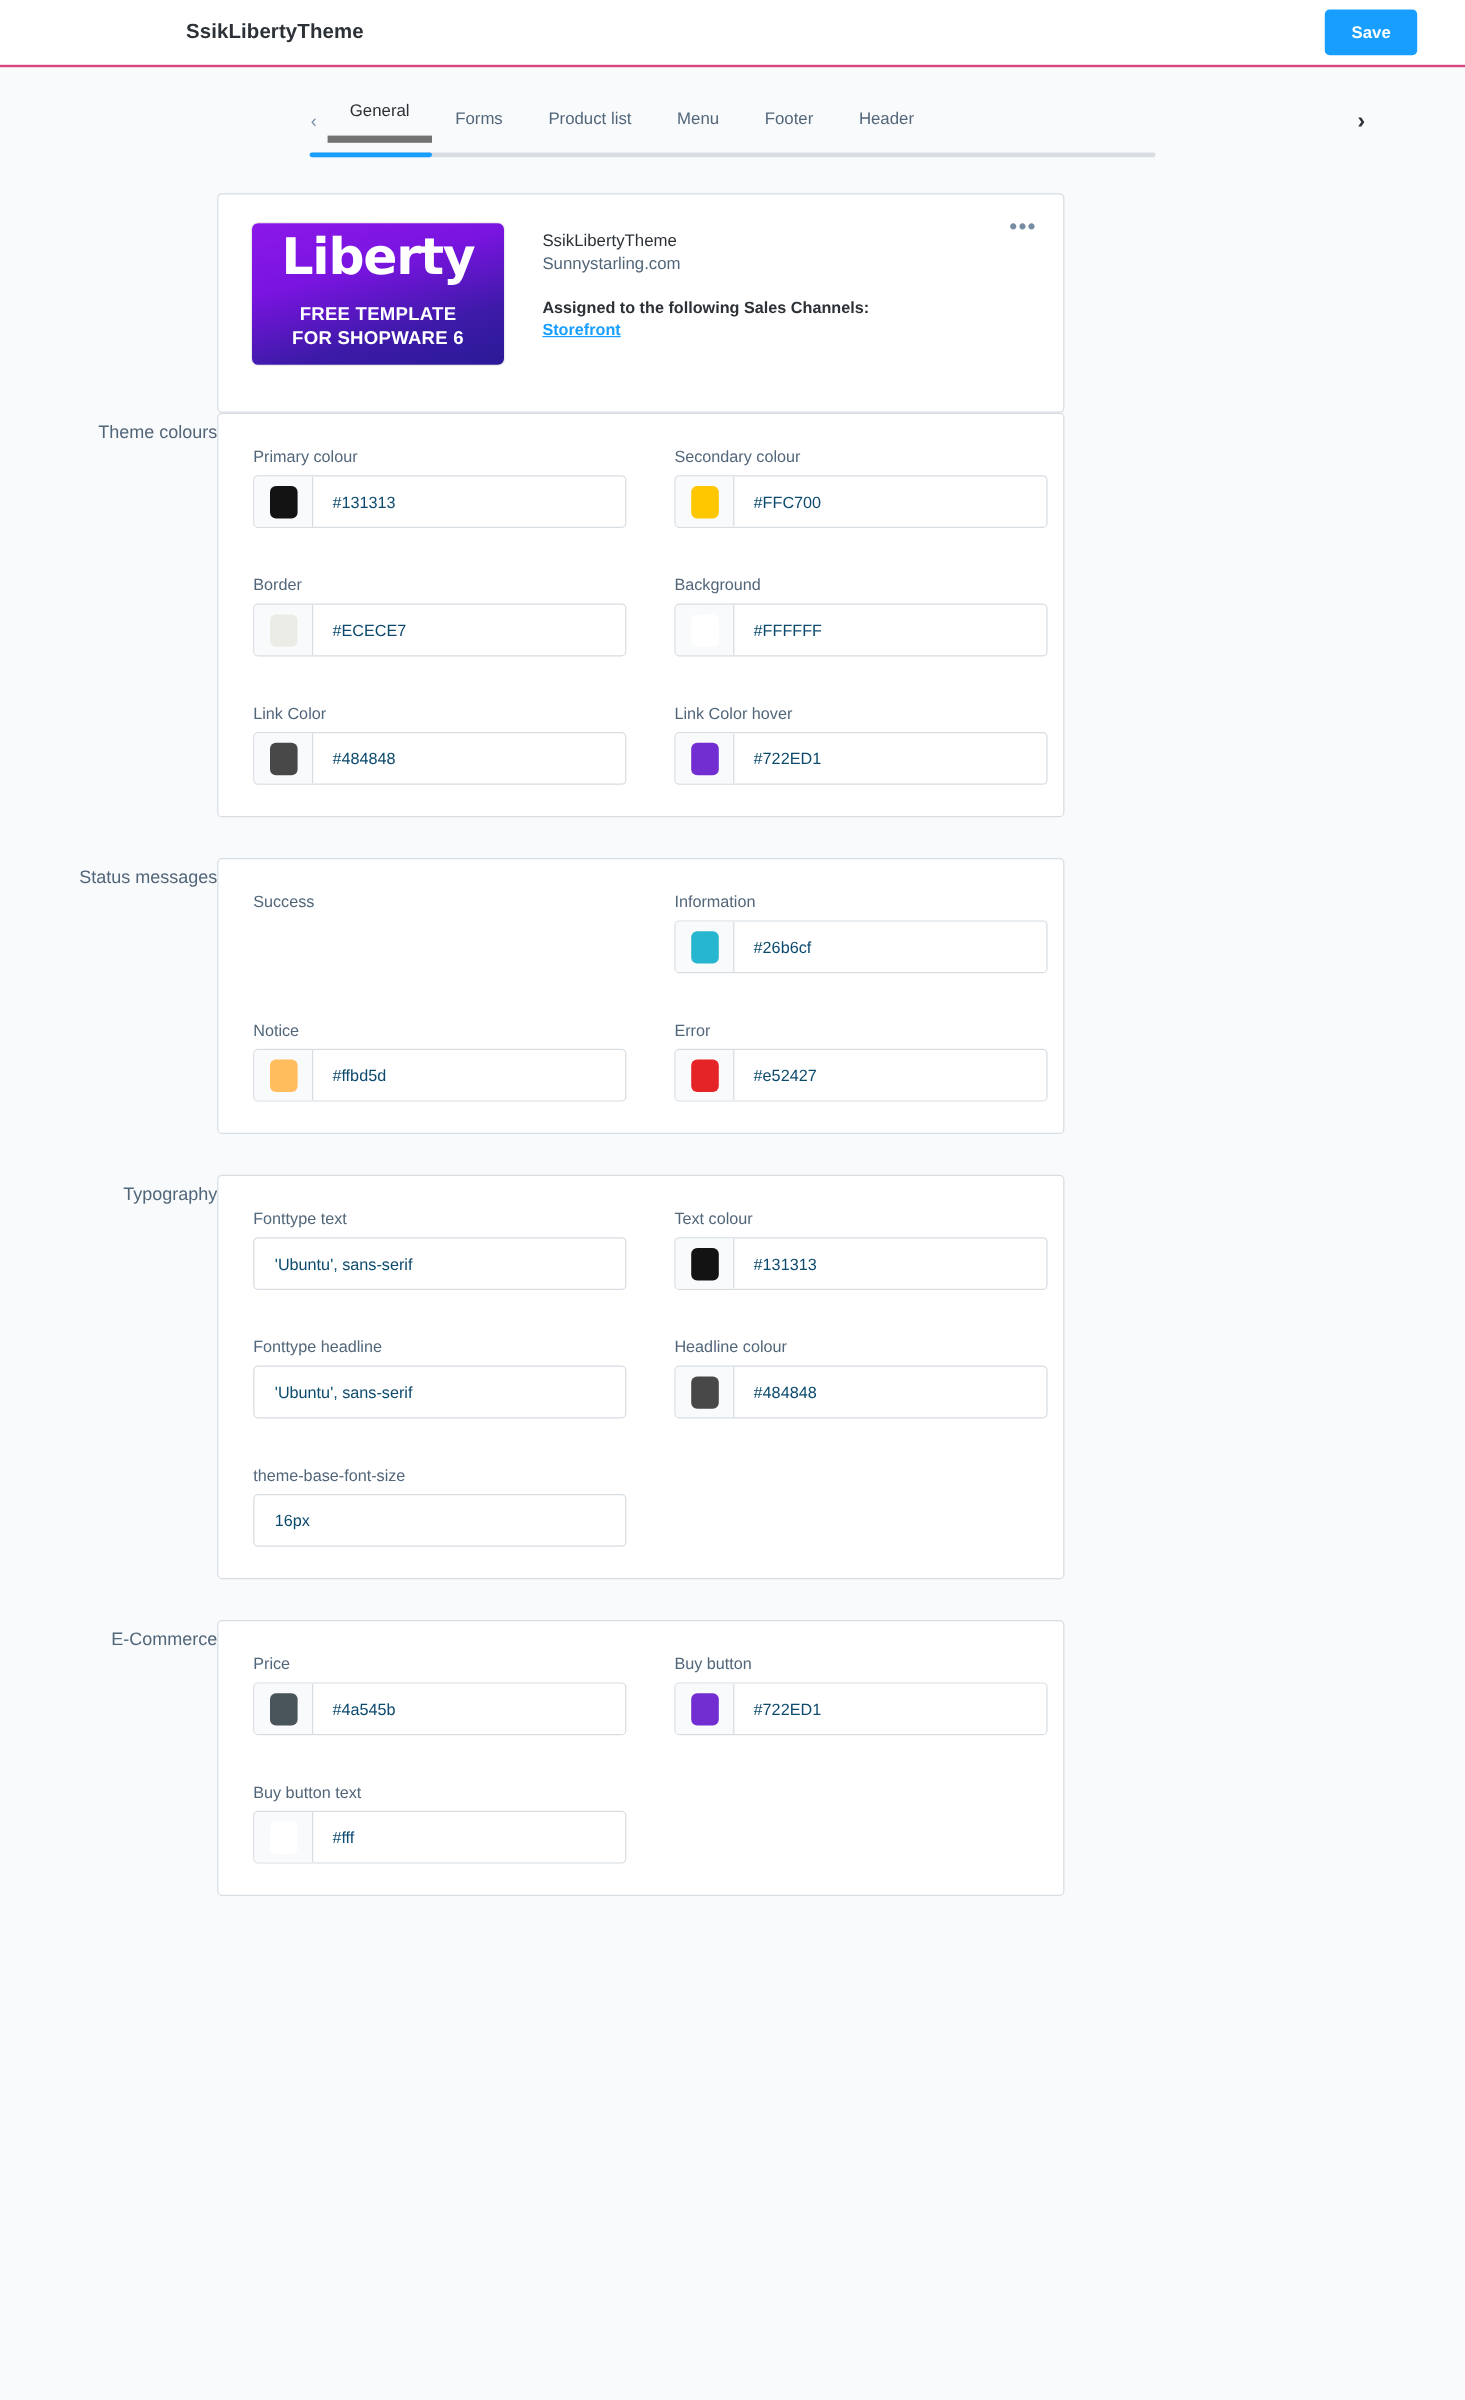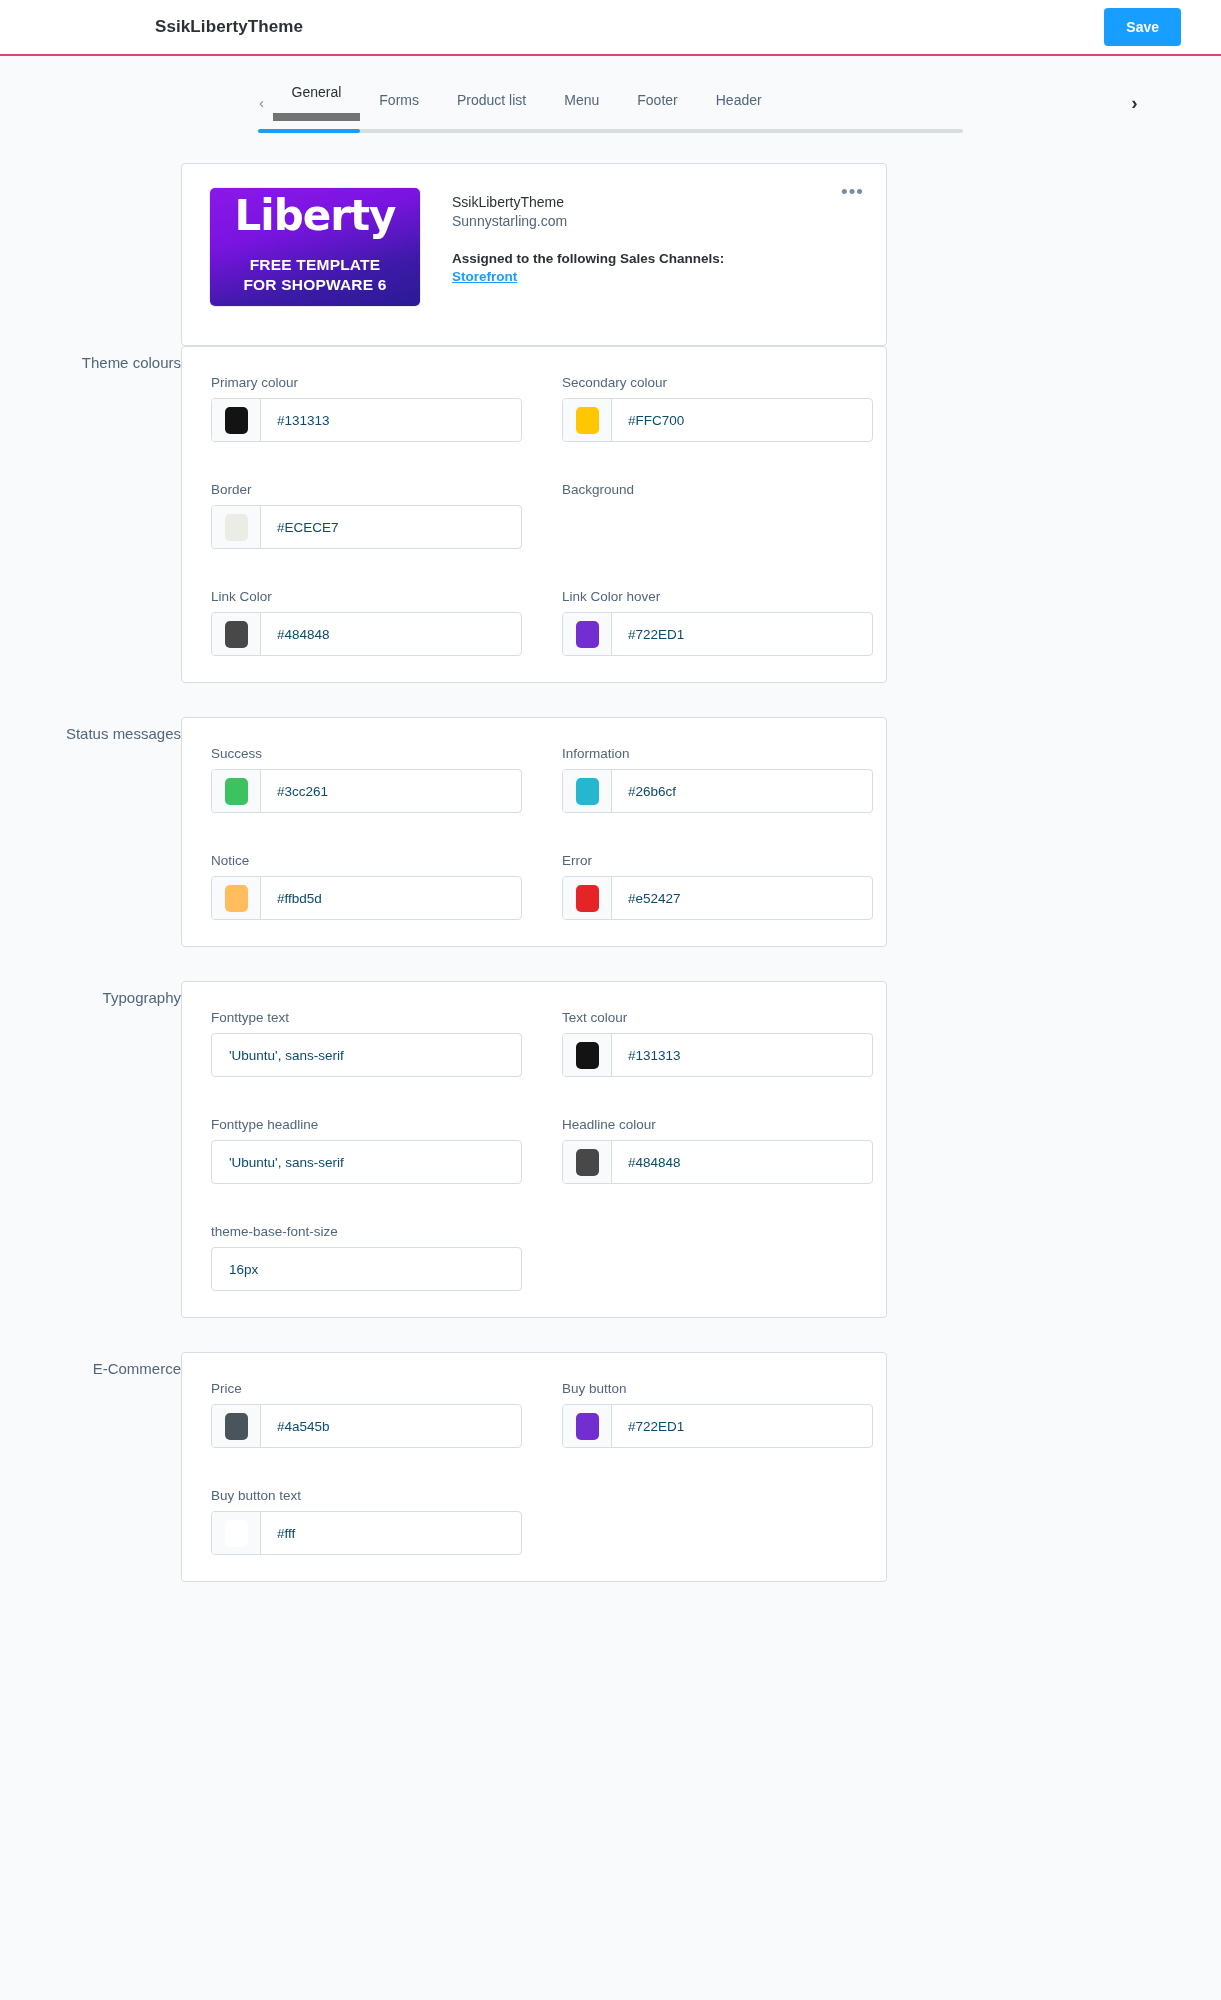--- a/index.html
+++ b/index.html
@@ -81,21 +81,21 @@
   .tab {
     font-size: 14px;
     color: #52667a;
     padding: 0 19px 13px 19px;
     cursor: pointer;
     white-space: nowrap;
   }
   .tab.active {
     color: #2b3136;
     font-weight: normal;
-    border-bottom: 8px solid #737373;
+    border-bottom: 6px solid #737373;
   }
   .tab-scrollbar {
     width: 705px;
     height: 4px;
     background: #d8dde2;
     border-radius: 2px;
     margin: 8px auto 0 auto;
     position: relative;
   }
   .tab-scrollbar-thumb {
@@ -347,20 +347,26 @@
               <div class="field-label">Border</div>
               <div class="field-ctrl">
                 <div class="swatch-cell">
                   <div class="swatch" style="background: rgb(236, 236, 231);"></div>
                 </div>
                 <input class="field-input" type="text" value="#ECECE7" style="">
               </div>
             </div>
             <div>
               <div class="field-label">Background</div>
+              <div class="field-ctrl">
+                <div class="swatch-cell">
+                  <div class="swatch" style="background: rgb(255, 255, 255);"></div>
+                </div>
+                <input class="field-input" type="text" value="#FFFFFF" style="">
+              </div>
             </div>
             <div>
               <div class="field-label">Link Color</div>
               <div class="field-ctrl">
                 <div class="swatch-cell">
                   <div class="swatch" style="background: rgb(72, 72, 72);"></div>
                 </div>
                 <input class="field-input" type="text" value="#484848" style="">
               </div>
             </div>
@@ -375,26 +381,20 @@
             </div>
           </div>
         </div>
       </div>
       <div class="row-block">
         <div class="section-label">Status messages</div>
         <div class="card">
           <div class="fields">
             <div>
               <div class="field-label">Success</div>
-              <div class="field-ctrl">
-                <div class="swatch-cell">
-                  <div class="swatch" style="background: rgb(60, 194, 97);"></div>
-                </div>
-                <input class="field-input" type="text" value="#3cc261" style="">
-              </div>
             </div>
             <div>
               <div class="field-label">Information</div>
               <div class="field-ctrl">
                 <div class="swatch-cell">
                   <div class="swatch" style="background: rgb(38, 182, 207);"></div>
                 </div>
                 <input class="field-input" type="text" value="#26b6cf" style="">
               </div>
             </div>

